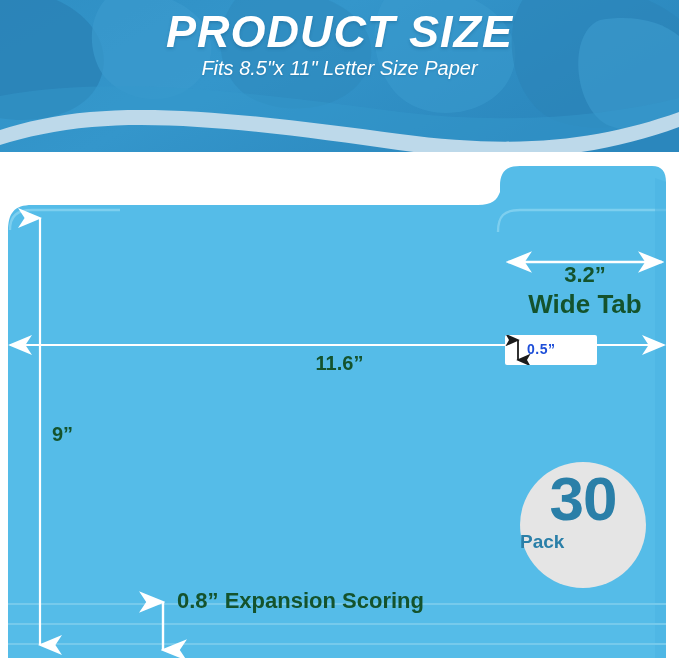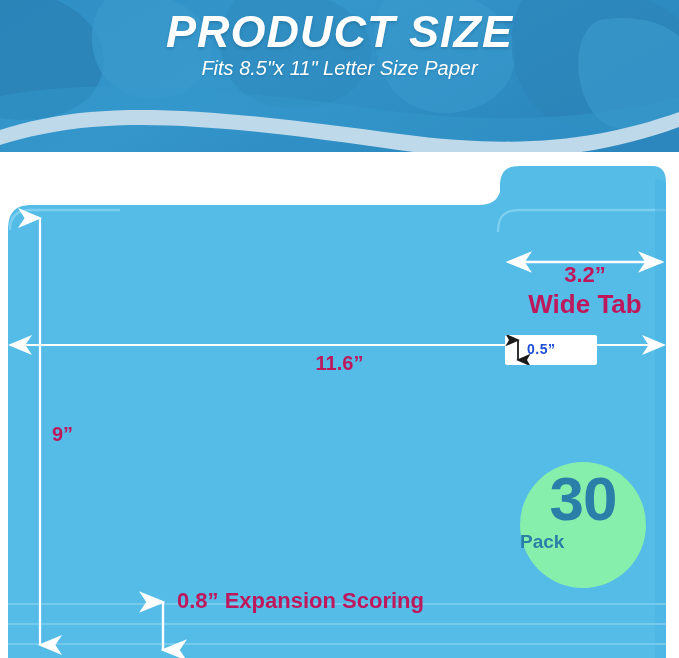--- a/index.html
+++ b/index.html
@@ -27,21 +27,21 @@
     font-size:20px;font-style:italic;color:#ffffff;font-weight:500;
     text-shadow:0 1px 2px rgba(20,80,120,.25);
     white-space:nowrap;
   }
 
   
   .product{position:absolute;left:0;top:150px;width:679px;height:508px;}
   .product svg{position:absolute;left:0;top:0;}
 
   
-  .lbl{position:absolute;color:#be185d;font-weight:bold;white-space:nowrap;}
+  .lbl{position:absolute;color:#14532d;font-weight:bold;white-space:nowrap;}
 
   .lbl-05{
     position:absolute;left:527px;top:191px;
     font-size:14px;font-weight:bold;color:#1d4ed8;white-space:nowrap;
     letter-spacing:.5px;
   }
   .box-05{
     position:absolute;left:505px;top:185px;width:92px;height:30px;
     background:#ffffff;border-radius:2px;
   }
@@ -55,21 +55,21 @@
   .lbl-9{
     left:52px;top:423px;font-size:20px;
   }
   .lbl-08{
     left:177px;top:588px;font-size:22px;
   }
 
   
   .badge{
     position:absolute;left:520px;top:462px;width:126px;height:126px;
-    border-radius:50%;background:#86efac;
+    border-radius:50%;background:#e5e5e5;
   }
   .badge-30{
     position:absolute;left:0;top:6px;width:126px;text-align:center;
     font-size:62px;font-weight:bold;color:#2a7fa8;line-height:1;
     letter-spacing:-1px;
   }
   .badge-pack{
     position:absolute;left:0;top:70px;width:126px;text-align:left;
     font-size:19px;font-weight:bold;color:#2a7fa8;line-height:1;
   }

